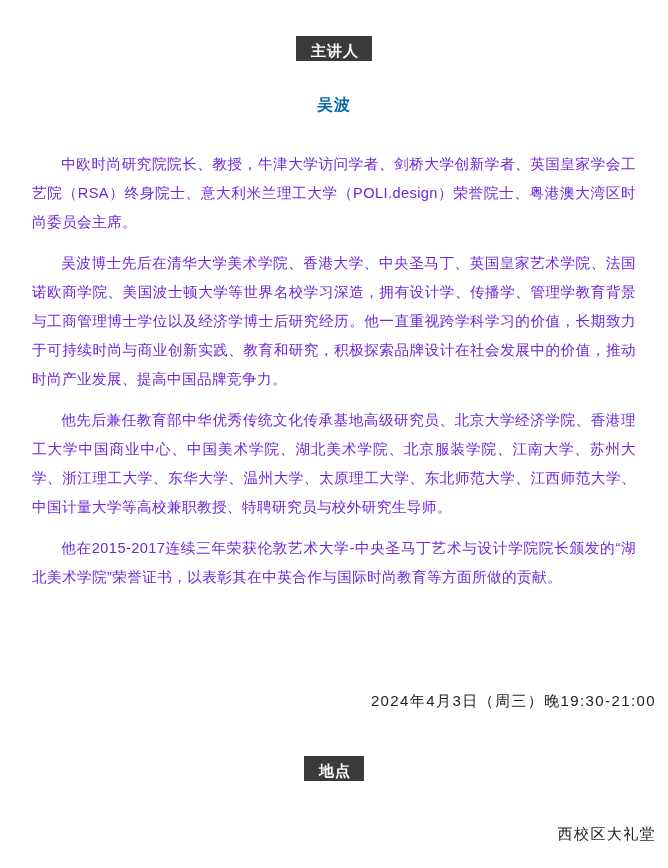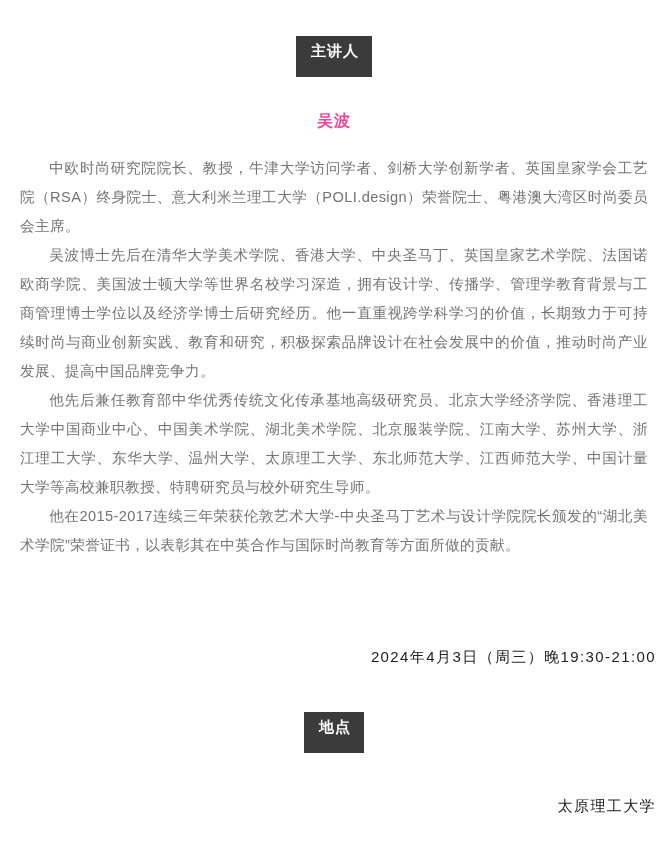--- a/index.html
+++ b/index.html
@@ -24,38 +24,38 @@
   .section-badge-wrap {
     text-align: center;
   }
   .section-badge {
     display: inline-block;
     background: #3b3b3b;
     color: #ffffff;
     font-size: 15px;
     font-weight: bold;
     letter-spacing: 1px;
-    padding: 7px 13px 19px 15px;
+    padding: 7px 13px 3px 15px;
     line-height: 1;
   }
   .speaker-name {
     text-align: center;
     font-size: 16px;
     font-weight: bold;
-    color: #ec4899;
+    color: #0369a1;
     letter-spacing: 1px;
   }
   .body-text {
     font-size: 14.6px;
     line-height: 29px;
-    color: #737373;
+    color: #6d28d9;
     text-align: justify;
     text-justify: inter-ideograph;
     letter-spacing: 0.4px;
-    margin: 0;
+    margin: 12px;
   }
   .body-text.indent {
     text-indent: 2em;
   }
   .center-line {
     text-align: right;
     font-size: 15px;
     letter-spacing: 1.4px;
     color: #222222;
   }
@@ -100,15 +100,15 @@
   <div class="center-line">2024年4月3日（周三）晚19:30-21:00</div>
 
   <div class="spacer-7"></div>
 
   <div class="section-badge-wrap">
     <span class="section-badge">地点</span>
   </div>
 
   <div class="spacer-8"></div>
 
-  <div class="center-line">太原理工大学</div>
+  <div class="center-line">西校区大礼堂</div>
 
 </div>
 
 </body></html>

